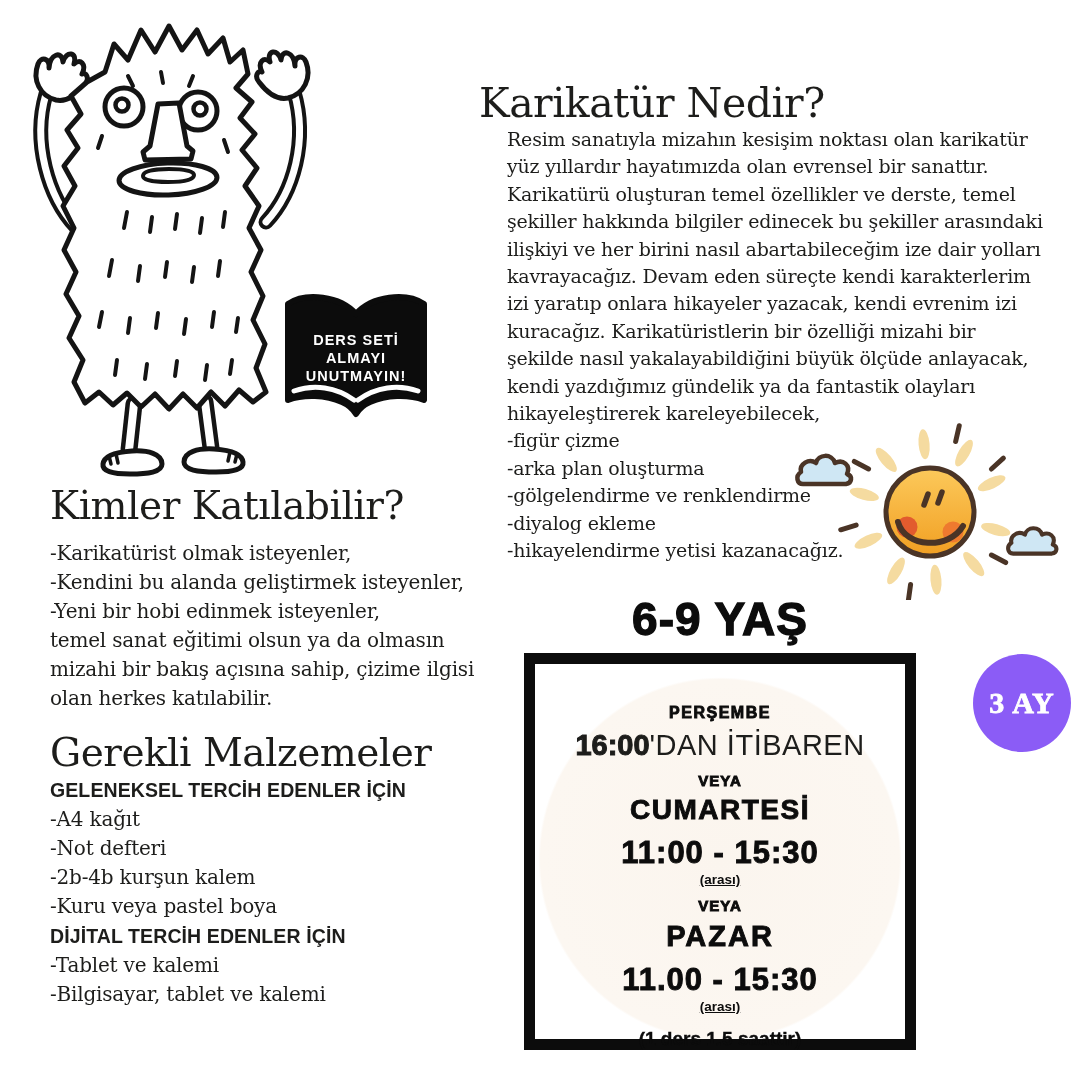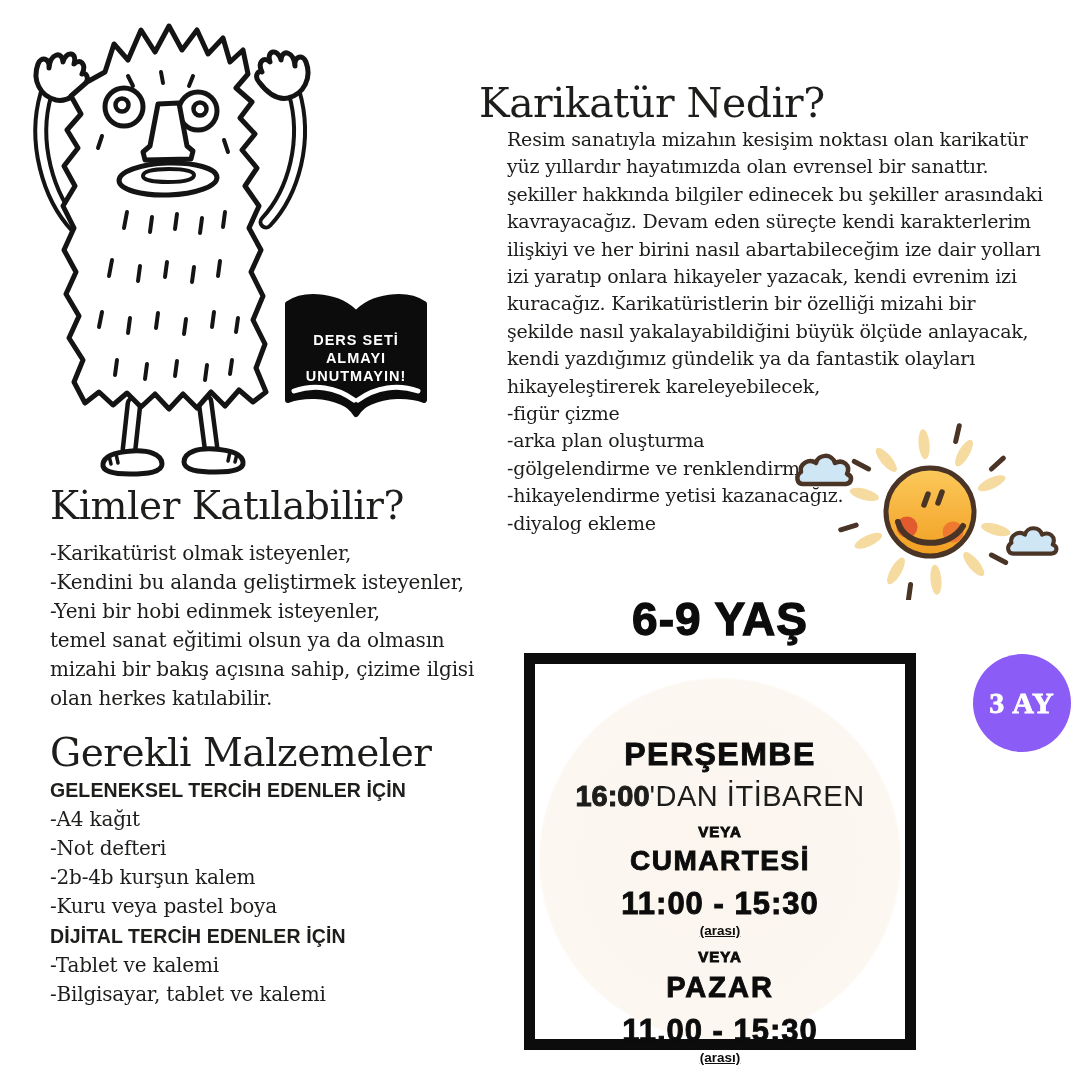--- a/index.html
+++ b/index.html
@@ -30,21 +30,21 @@
     font-family:"Liberation Sans", sans-serif;font-weight:700;font-size:46px;
     letter-spacing:1px;color:#0c0c0c;-webkit-text-stroke:1.3px #0c0c0c;
   }
   .schedule-box{
     position:absolute;left:524px;top:653px;width:392px;height:397px;
     box-sizing:border-box;border:11px solid #0c0c0c;
     background:radial-gradient(circle 230px at 50% 52%, #fbf5ee 0%, #fcf7f1 78%, #ffffff 79%);
     display:flex;flex-direction:column;align-items:center;text-align:center;
     padding-top:40px;color:#0c0c0c;
   }
-  .sch-day1{font-size:32px;letter-spacing:1.5px;margin-top:32px;}
+  .sch-day1{font-size:16px;letter-spacing:1.5px;}
   .sch-time1{margin-top:7px;font-family:"Liberation Sans", sans-serif;font-size:29px;color:#1d1d1b;}
   .sch-time1 .bold-part{font-weight:700;-webkit-text-stroke:1px currentColor;}
   .sch-time1 .thin-part{font-weight:400;letter-spacing:0.5px;}
   .sch-veya{margin-top:10px;font-size:15px;letter-spacing:1px;}
   .sch-day2{margin-top:5px;font-size:28px;letter-spacing:1.5px;}
   .sch-time-big{margin-top:9px;font-size:31px;letter-spacing:1px;}
   .sch-arasi{font-family:"Liberation Sans", sans-serif;font-weight:700;font-size:13.5px;text-decoration:underline;margin-top:1px;}
   .sch-day3{margin-top:6px;font-size:29px;letter-spacing:2px;}
   .sch-duration{margin-top:14px;font-family:"Liberation Sans", sans-serif;font-weight:700;font-size:19px;-webkit-text-stroke:0.4px currentColor;}
   .ay-badge{
@@ -109,33 +109,34 @@
       <text x="78" y="57">DERS SETİ</text>
       <text x="78" y="75">ALMAYI</text>
       <text x="78" y="93">UNUTMAYIN!</text>
     </g>
   </svg>
 
   <div class="right-col">
     <h2 class="serif-title rc-title">Karikatür Nedir?</h2>
     <div class="body-line">Resim sanatıyla mizahın kesişim noktası olan karikatür</div>
     <div class="body-line">yüz yıllardır hayatımızda olan evrensel bir sanattır.</div>
+    <div class="body-line">Karikatürü oluşturan temel özellikler ve derste, temel</div>
     <div class="body-line">şekiller hakkında bilgiler edinecek bu şekiller arasındaki</div>
+    <div class="body-line">ilişkiyi ve her birini nasıl abartabileceğim ize dair yolları</div>
     <div class="body-line">kavrayacağız. Devam eden süreçte kendi karakterlerim</div>
-    <div class="body-line">ilişkiyi ve her birini nasıl abartabileceğim ize dair yolları</div>
     <div class="body-line">izi yaratıp onlara hikayeler yazacak, kendi evrenim izi</div>
     <div class="body-line">kuracağız. Karikatüristlerin bir özelliği mizahi bir</div>
     <div class="body-line">şekilde nasıl yakalayabildiğini büyük ölçüde anlayacak,</div>
     <div class="body-line">kendi yazdığımız gündelik ya da fantastik olayları</div>
     <div class="body-line">hikayeleştirerek kareleyebilecek,</div>
     <div class="body-line">-figür çizme</div>
     <div class="body-line">-arka plan oluşturma</div>
     <div class="body-line">-gölgelendirme ve renklendirme</div>
+    <div class="body-line">-diyalog ekleme</div>
     <div class="body-line">-hikayelendirme yetisi kazanacağız.</div>
-    <div class="body-line">-diyalog ekleme</div>
   </div>
 
   <svg class="sun-scene" width="285" height="180" viewBox="0 0 285 180">
     <defs>
       <linearGradient id="sunGrad" x1="0" y1="0" x2="0" y2="1">
         <stop offset="0" stop-color="#fcc95b"></stop>
         <stop offset="1" stop-color="#f19f22"></stop>
       </linearGradient>
     </defs>
 

